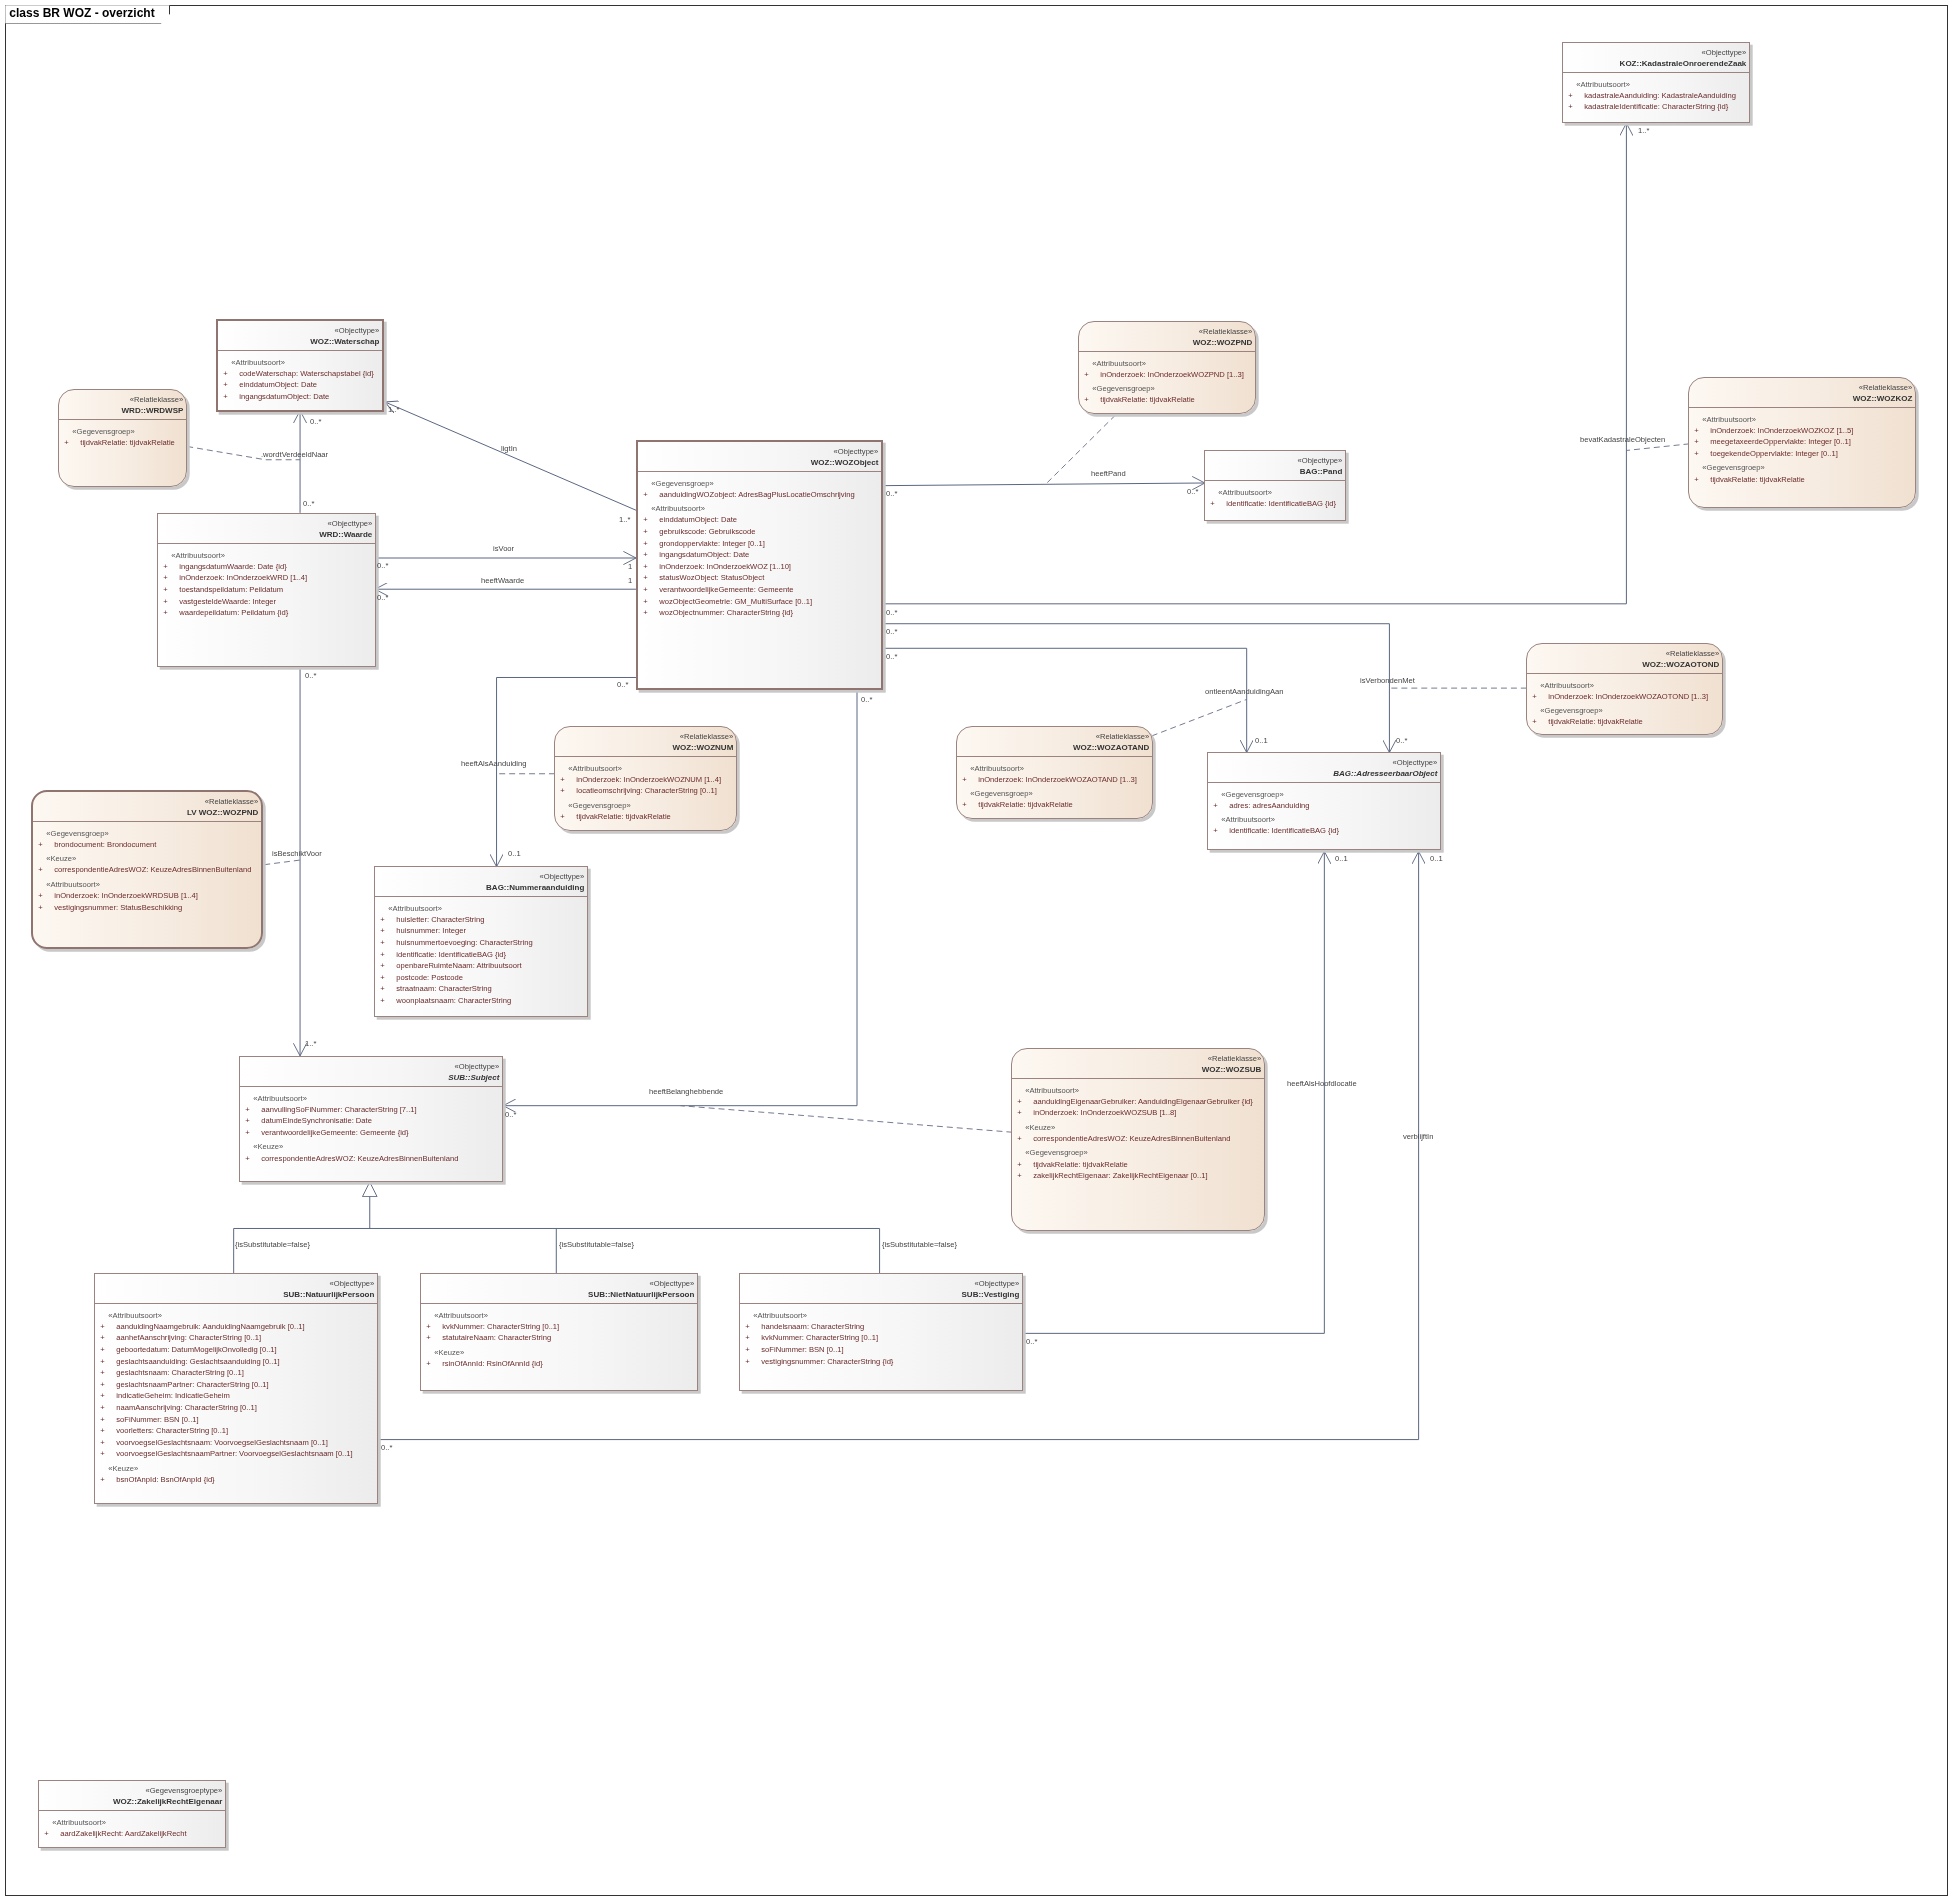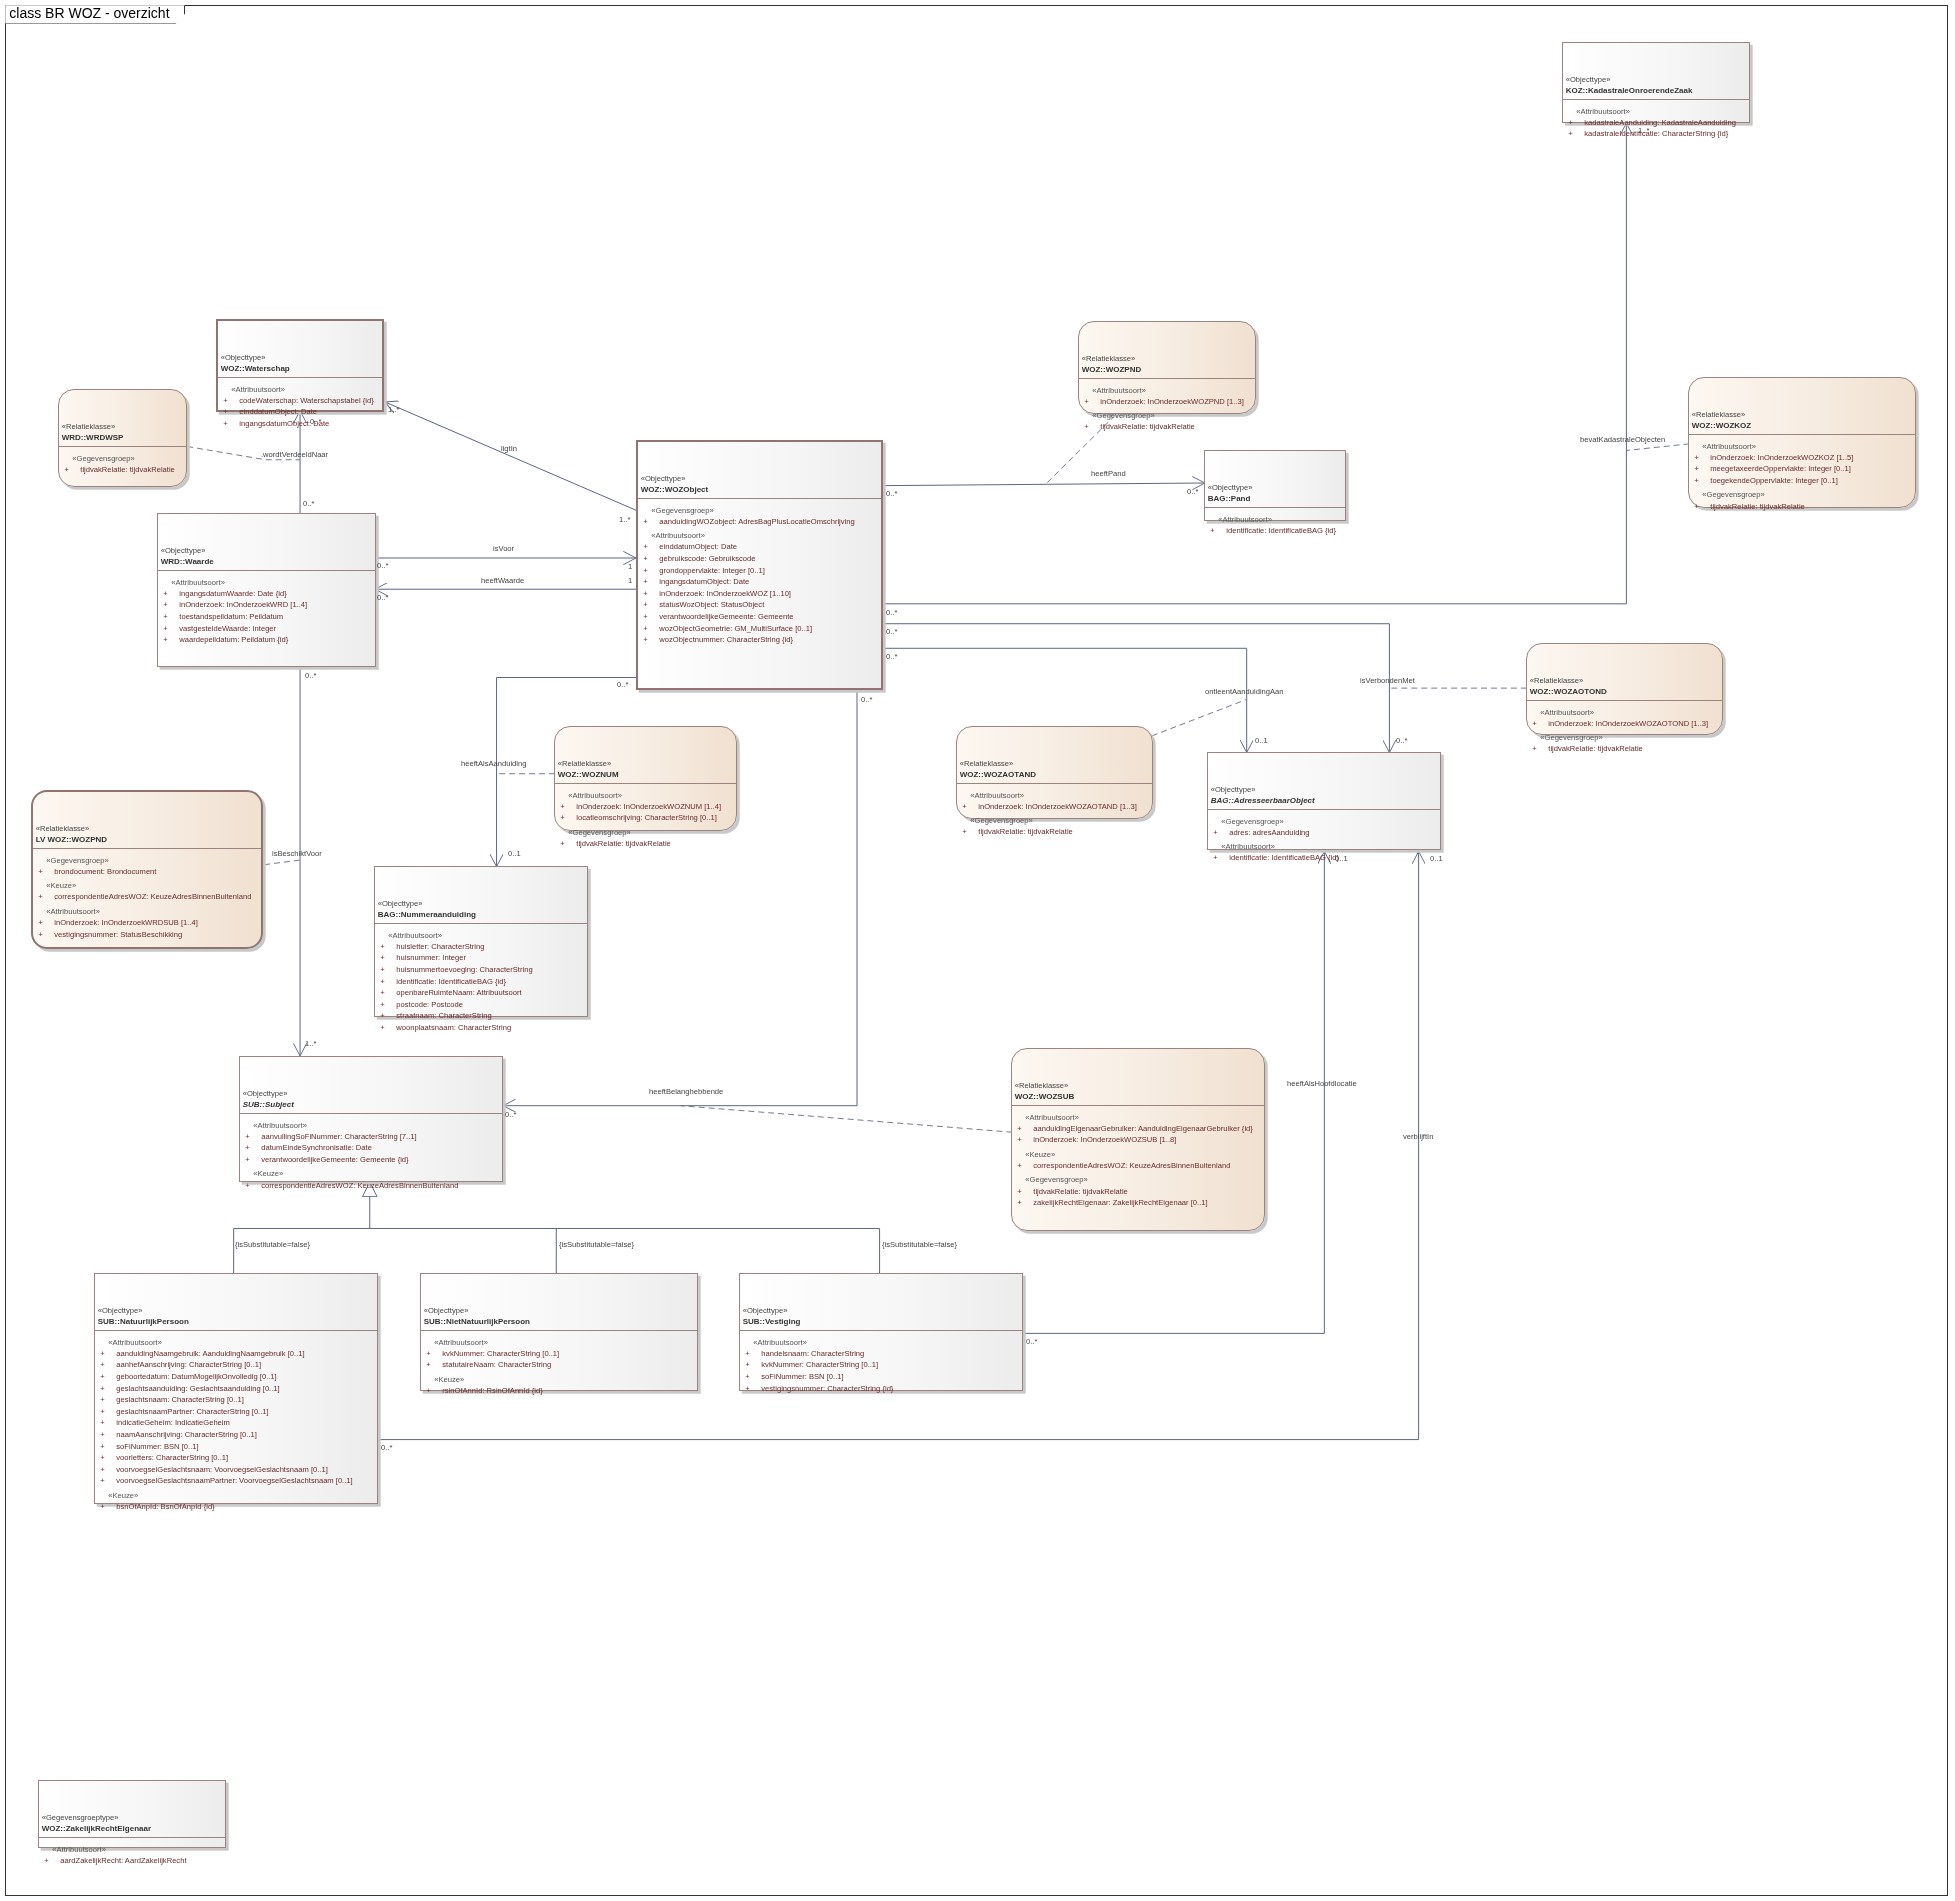--- a/index.html
+++ b/index.html
@@ -1,30 +1,30 @@
 <!DOCTYPE html>
 <html style="font-size:10.6px"><head>
 <meta charset="utf-8">
 <style>
   html, body { margin: 0; padding: 0; background: #ffffff; }
   body { width: 1955px; height: 1902px; position: relative; overflow: hidden;
          font-family: "Liberation Sans", "DejaVu Sans", sans-serif; }
   .frame { position: absolute; left: 5.3px; top: 5.3px; width: 1943px; height: 1891px;
            border: 1px solid #333; box-sizing: border-box; }
   .frame-tab { position: absolute; left: 5.3px; top: 5.3px; height: 17.3px; padding: 0 14.6px 0 4px;
-               font-size: 14px; line-height: 17.3px; color: #000; background: #fff;
+               font-size: 12px; line-height: 17.3px; color: #000; background: #fff;
                border-right: 1px solid #333; border-bottom: 1px solid #333;
-               clip-path: polygon(0 0, 100% 0, 100% 45%, calc(100% - 9.3px) 100%, 0 100%); }
+               clip-path: polygon(0 0, 100% 0, 100% 45%, calc(100% - 9.3px) 100%, 0 100%); font-weight: bold; }
   svg.links { position: absolute; left: 0; top: 0; }
   .cls { position: absolute; box-sizing: border-box; border: 1.3px solid #9b8380;
          box-shadow: 2.7px 2.7px 0 #c8c8c8; font-size: 7.6px; color: #5a2a2a; }
   .cls.obj { background: linear-gradient(90deg, #ffffff 0%, #f6f6f6 60%, #ececec 100%); }
   .cls.rel { background: linear-gradient(90deg, #fdf8f2 0%, #f6ebe0 60%, #f0e0d0 100%); border-radius: 16px; }
   .cls.thick { border-width: 2px; border-color: #8f7470; }
-  .cls .head { text-align: left; padding: 5.3px 2.7px 4px; border-bottom: 1.3px solid #9b8380; color: #333; margin-top: 27px; }
+  .cls .head { text-align: right; padding: 5.3px 2.7px 4px; border-bottom: 1.3px solid #9b8380; color: #333; }
   .cls .stereo { display: block; font-size: 7.6px; color: #444; }
   .cls .name { display: block; font-weight: bold; font-size: 8px; color: #333; margin-top: 2px; }
   .cls .name.abstract { font-style: italic; }
   .cls .body { padding: 5.3px 4px 4px 4px; }
   .cls .group { margin-bottom: 2.7px; }
   .cls .gtitle { padding-left: 9.3px; color: #555; line-height: 11.3px; }
   .cls .attr { line-height: 11.6px; white-space: nowrap; color: #6b2a2a; }
   .cls .attr .vis { display: inline-block; width: 16px; padding-left: 1.3px; color: #6b2a2a; }
   .lbl { position: absolute; font-size: 7.6px; color: #444; white-space: nowrap; background: transparent; }
   .mult { position: absolute; font-size: 7.6px; color: #444; white-space: nowrap; }

